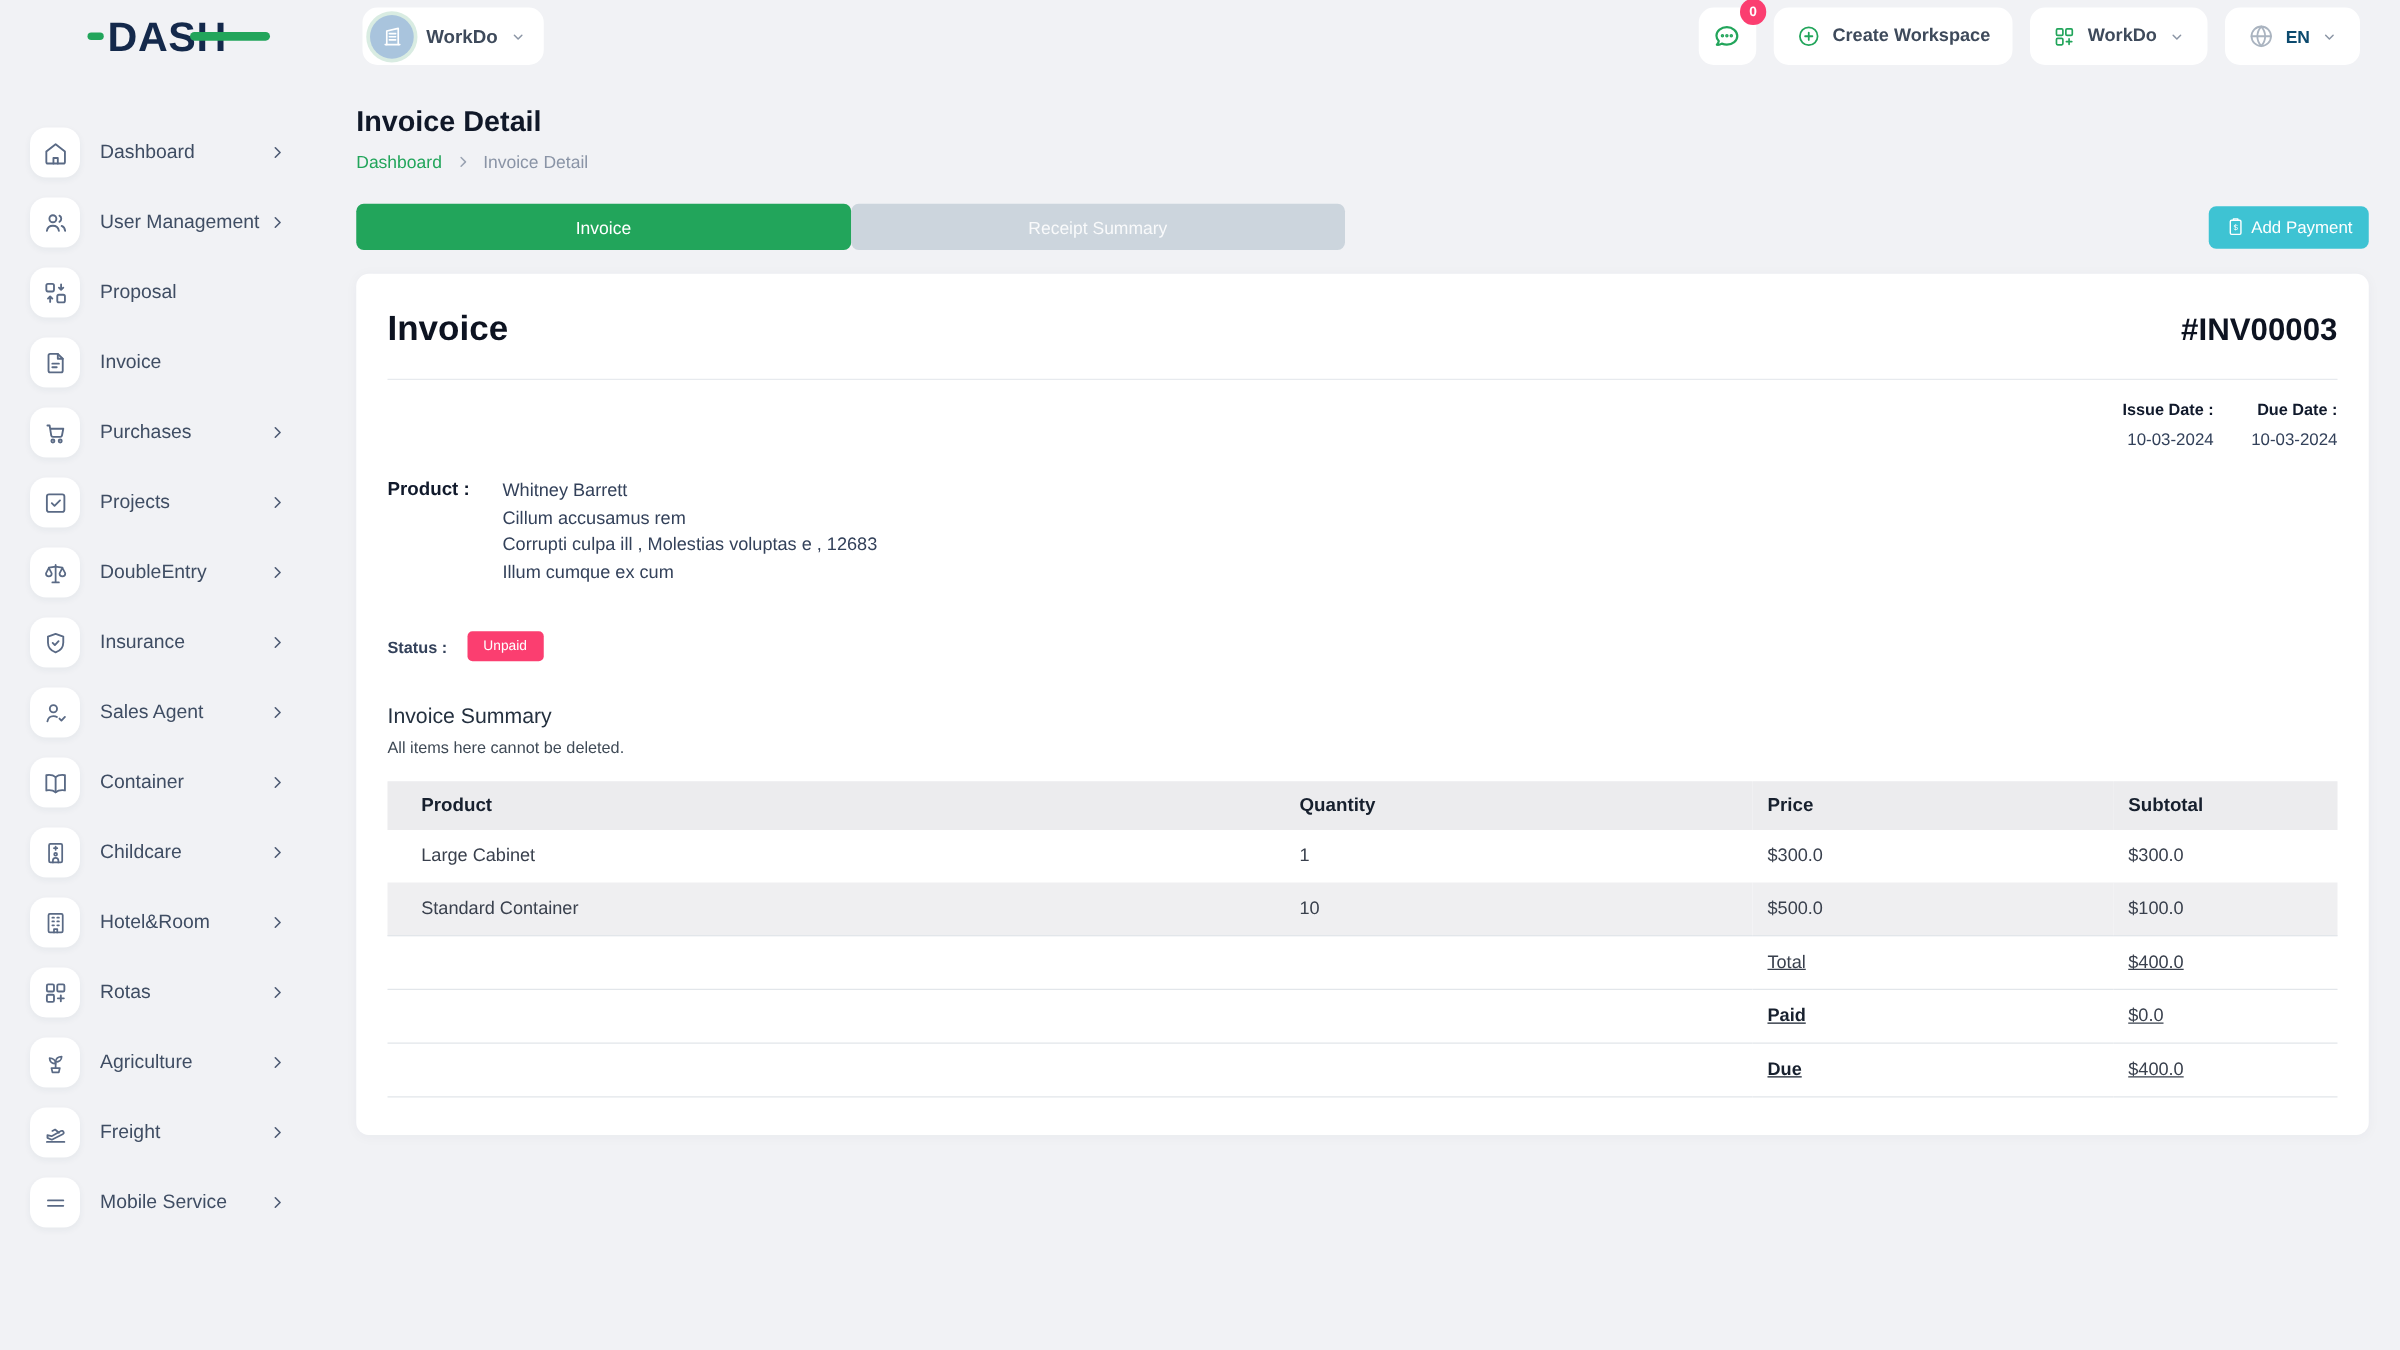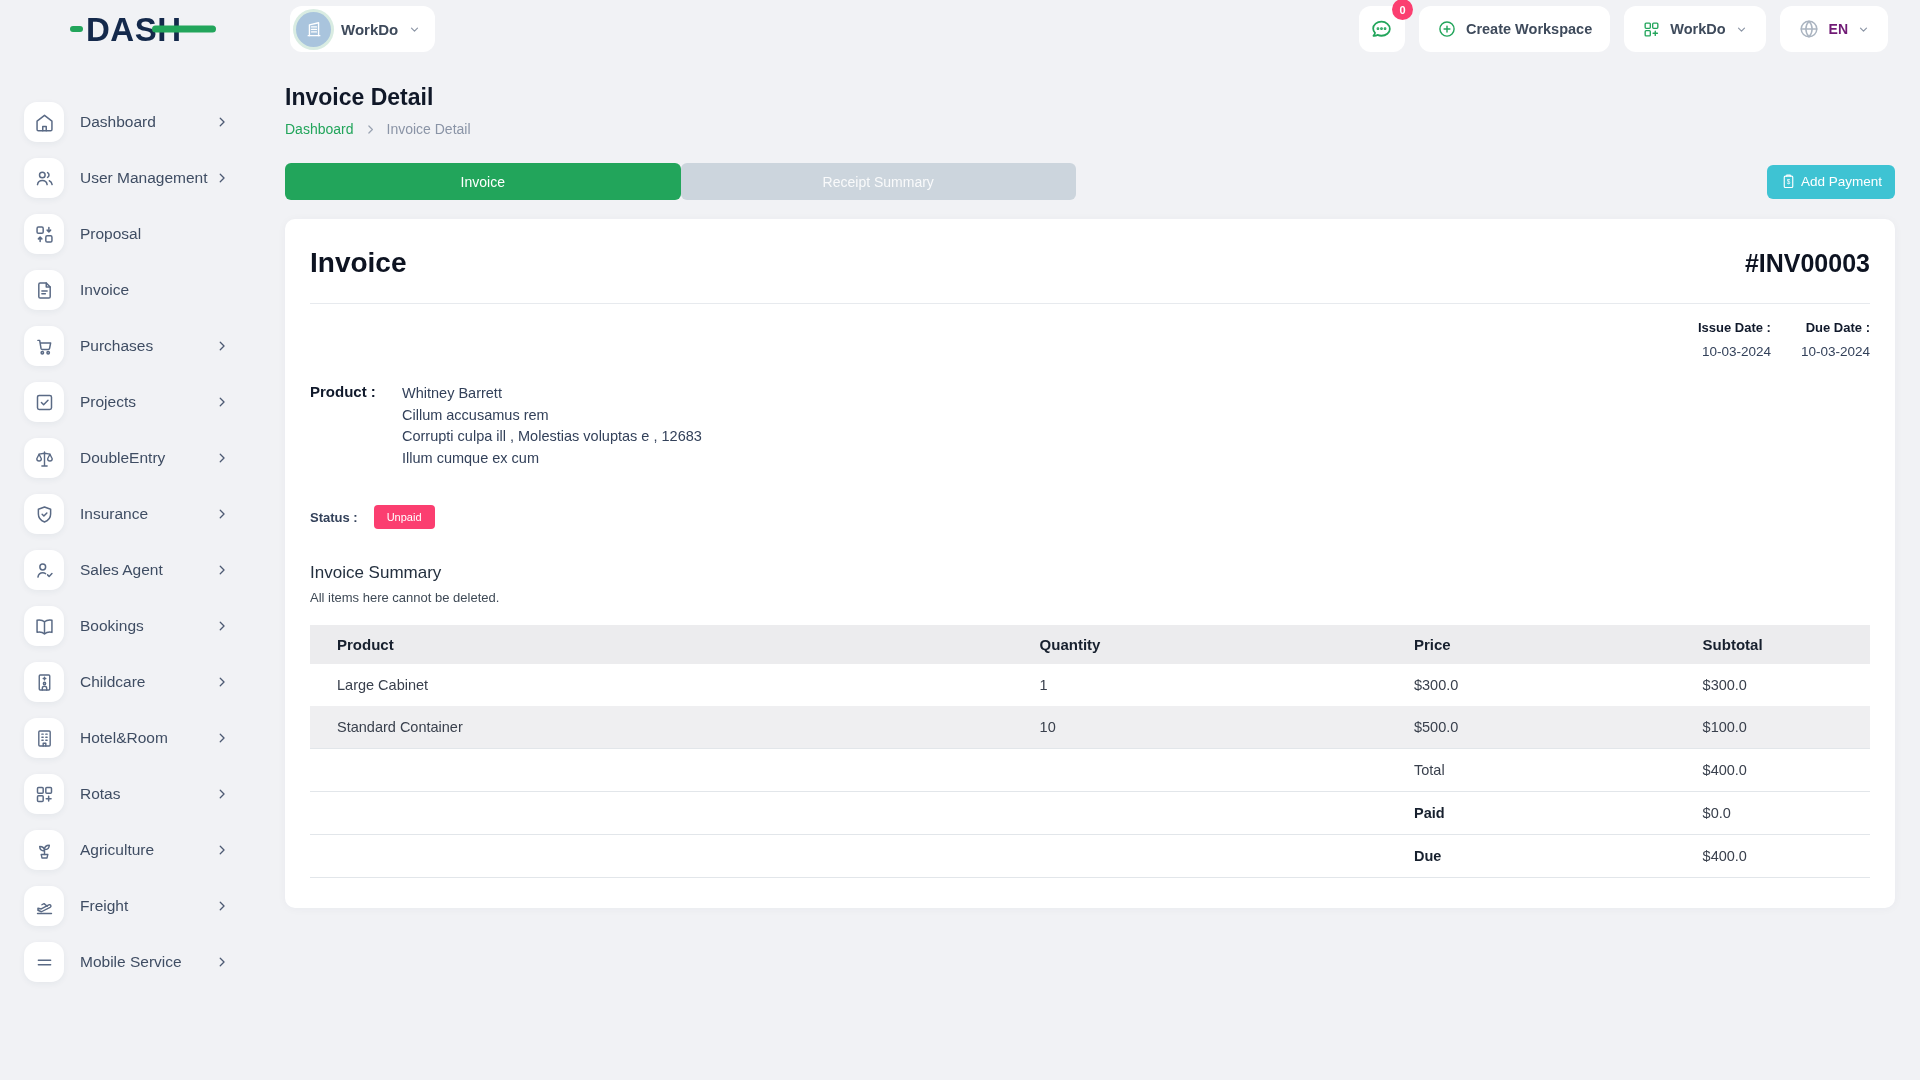--- a/index.html
+++ b/index.html
@@ -14,21 +14,21 @@
   .logo-dot { width:13px; height:6px; border-radius:3px; background:#22a55b; margin-right:3px; }
   .logo-text { font-size:33px; font-weight:800; letter-spacing:.5px; color:#14294b; line-height:1; }
   .logo-bar { position:absolute; right:-34px; top:50%; transform:translateY(-50%); width:64px; height:7px; border-radius:3.5px; background:#22a55b; }
   .ws-pill { margin-left:45px; background:#fff; border-radius:12px; display:flex; align-items:center; gap:10px; padding:5px 14px 5px 6px; height:46px; cursor:pointer; }
   .ws-avatar { width:35px; height:35px; border-radius:50%; background:#a9c4dd; display:flex; align-items:center; justify-content:center; box-shadow:0 0 0 3px #d9ece2; }
   .ws-name { font-size:15px; font-weight:600; color:#3e4a5b; }
   .hdr-right { margin-left:auto; display:flex; align-items:center; gap:14px; }
   .icon-btn { position:relative; width:46px; height:46px; background:#fff; border-radius:12px; display:flex; align-items:center; justify-content:center; cursor:pointer; }
   .badge { position:absolute; top:-7px; right:-8px; min-width:21px; height:21px; border-radius:50%; background:#fb3e70; color:#fff; font-size:11px; font-weight:700; display:flex; align-items:center; justify-content:center; }
   .pill-btn { height:46px; background:#fff; border-radius:12px; display:flex; align-items:center; gap:9px; padding:0 18px; font-size:14.5px; font-weight:600; color:#3e4a5b; cursor:pointer; }
-  .lang-code { color:#701a75; font-weight:700; font-size:14px; }
+  .lang-code { color:#0c4a6e; font-weight:700; font-size:14px; }
 
   
   .main-row { display:flex; height:1022px; }
   .sidebar { width:245px; flex:0 0 auto; padding:36px 16px 0 24px; overflow:hidden; }
   .side-item { height:56px; display:flex; align-items:center; cursor:pointer; }
   .icon-box { width:40px; height:40px; background:#fff; border-radius:13px; display:flex; align-items:center; justify-content:center; box-shadow:0 2px 6px rgba(40,60,90,.06); flex:0 0 auto; }
   .icon-box svg { width:21px; height:21px; color:#5a6a85; }
   .side-label { margin-left:16px; font-size:15.5px; font-weight:500; color:#3f4d63; }
   .chev { margin-left:auto; width:14px; height:14px; color:#4d5a73; }
 
@@ -63,21 +63,21 @@
   .status-badge { margin-left:16px; background:#fb3e70; color:#fff; font-size:11px; padding:6px 13px; border-radius:4px; }
   .sum-title { margin-top:34px; font-size:17px; color:#24303f; }
   .sum-note { margin-top:7px; font-size:13px; color:#3f4a56; }
 
   table.inv-table { width:100%; border-collapse:collapse; margin-top:20px; }
   .inv-table th { background:#ececee; text-align:left; font-size:15px; font-weight:700; color:#17202e; padding:11px 12px; }
   .inv-table th:first-child { padding-left:27px; }
   .inv-table td { font-size:14.5px; color:#39404d; padding:13px 12px; }
   .inv-table tbody.items tr:nth-of-type(even) td { background:#efeff1; }
   .inv-table td.col-product { padding-left:27px; }
-  .total-row td { border-top:1px solid #e2e6ea; }
+  .total-row td { border-top:1px solid #e2e6ea;text-decoration:underline; }
   tbody.totals tr:last-of-type td { border-bottom:1px solid #e2e6ea; }
   .total-row .t-label { color:#39404d; }
   .total-row.bold .t-label { font-weight:700; color:#17202e; }
 
   svg { display:block; }
 </style>
 </head>
 <body>
 
 <svg width="0" height="0" style="position:absolute">
@@ -362,21 +362,21 @@
           <use href="#chevron-right-icon"></use>
         </svg>
       </div>
 
       <div class="side-item">
         <span class="icon-box">
           <svg>
             <use href="#book-icon"></use>
           </svg>
         </span>
-        <span class="side-label">Bookings</span>
+        <span class="side-label">Container</span>
         <svg class="chev">
           <use href="#chevron-right-icon"></use>
         </svg>
       </div>
 
       <div class="side-item">
         <span class="icon-box">
           <svg>
             <use href="#childcare-icon"></use>
           </svg>

